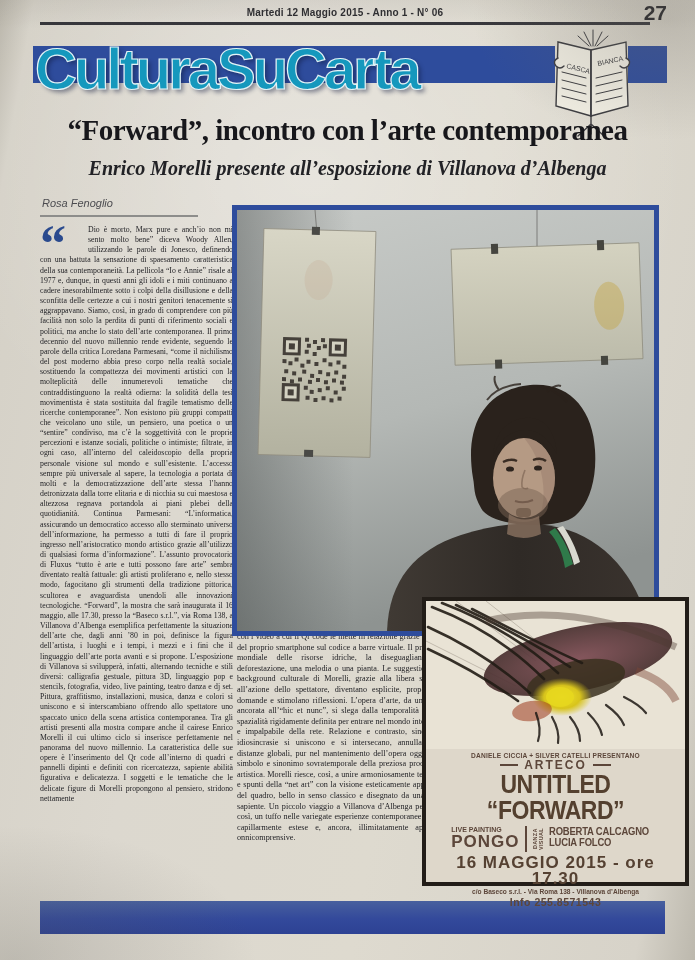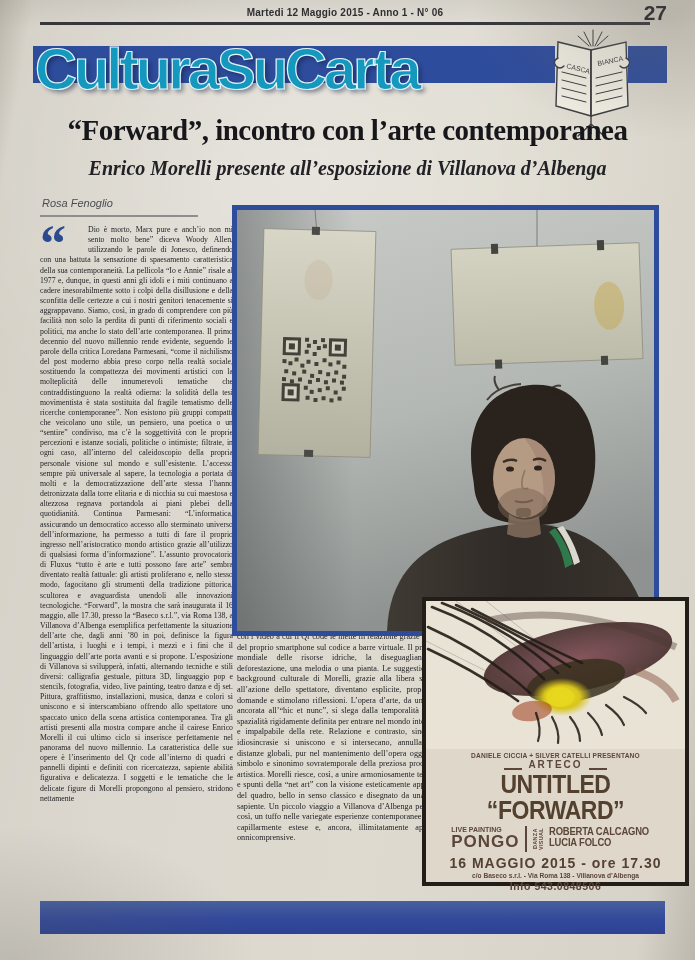--- a/index.html
+++ b/index.html
@@ -50,35 +50,35 @@
   .photo{left:232px;top:205px;width:427px;height:431px;border:5px solid #2e4c9c;
     box-sizing:border-box;background:#aeb2af;z-index:2;}
   .photo svg{display:block;}
   
   .ad{left:422px;top:597px;width:267px;height:289px;border:4px solid #221d18;
     box-sizing:border-box;background:#ded7ca;z-index:5;
     font-family:"Liberation Sans",sans-serif;color:#5c463a;}
   .ad-eye{display:block;width:259px;height:148px;}
   .ad-body{padding:3px 6px 0 6px;text-align:center;}
   .ad-presenters{font-size:6.6px;font-weight:bold;letter-spacing:.2px;line-height:8px;}
-  .ad-arteco{font-size:10px;font-weight:bold;letter-spacing:2px;line-height:10px;
-    display:flex;align-items:flex-end;justify-content:center;gap:6px;}
+  .ad-arteco{font-size:12px;font-weight:bold;letter-spacing:2px;line-height:10px;
+    display:flex;align-items:center;justify-content:center;gap:6px;}
   .ad-arteco::before,.ad-arteco::after{content:"";width:18px;height:0;border-top:2px solid #5c463a;}
   .ad-title{font-size:25px;font-weight:bold;line-height:26px;letter-spacing:-.5px;
     transform:scaleX(.92);color:#54402f;margin:1px 0 3px 0;}
   .ad-row{display:flex;align-items:flex-start;justify-content:center;gap:5px;margin:0 0 3px 0;}
   .ad-lp{text-align:left;}
   .ad-lp-label{font-size:7px;font-weight:bold;line-height:8px;}
   .ad-lp-name{font-size:17px;font-weight:bold;line-height:16px;letter-spacing:1px;}
   .ad-sep{width:2px;height:26px;background:#5c463a;}
   .ad-vert{writing-mode:vertical-rl;transform:rotate(180deg);font-size:5.5px;font-weight:bold;
     line-height:6px;letter-spacing:.3px;height:26px;}
   .ad-names{text-align:left;font-size:10.5px;font-weight:bold;line-height:11px;
     transform:scaleX(.9);transform-origin:left center;letter-spacing:-.2px;}
-  .ad-date{font-size:14px;font-weight:bold;letter-spacing:1px;line-height:16px;color:#554132;}
+  .ad-date{font-size:17px;font-weight:bold;letter-spacing:1px;line-height:16px;color:#554132;}
   .ad-address{font-size:6.6px;font-weight:bold;line-height:9px;}
   .ad-info{font-size:10.5px;font-weight:bold;line-height:13px;letter-spacing:.5px;}
   
   .footer-strip{left:40px;top:901px;width:625px;height:33px;
     background:linear-gradient(180deg,#48609e 0%,#33499b 55%,#2d4294 100%);}
 </style>
 </head>
 <body>
 
 <div id="page">
@@ -280,19 +280,19 @@
         </div>
         <div class="ad-sep"></div>
         <div class="ad-vert">DANZA VISUAL</div>
         <div class="ad-names">
           <div>ROBERTA CALCAGNO</div>
           <div>LUCIA FOLCO</div>
         </div>
       </div>
       <div class="ad-date">16 MAGGIO 2015 - ore 17.30</div>
       <div class="ad-address">c/o Baseco s.r.l. - Via Roma 138 - Villanova d’Albenga</div>
-      <div class="ad-info">Info 543.0848506</div>
+      <div class="ad-info">Info 255.8571543</div>
     </div>
   </div>
 
   <div class="abs footer-strip"></div>
 
 </div>
 
 </body></html>

